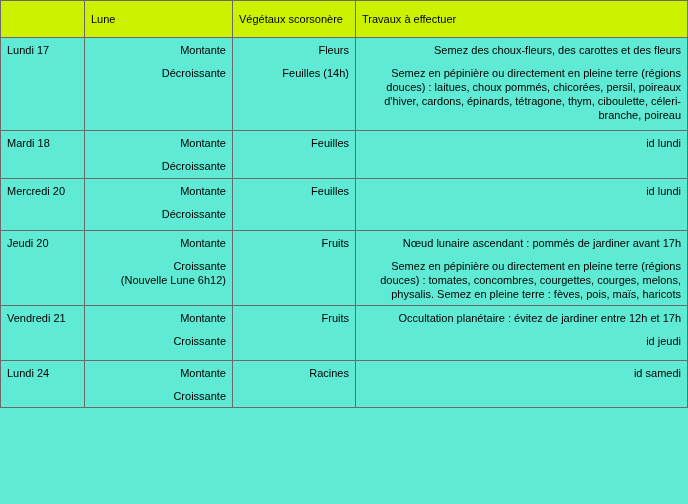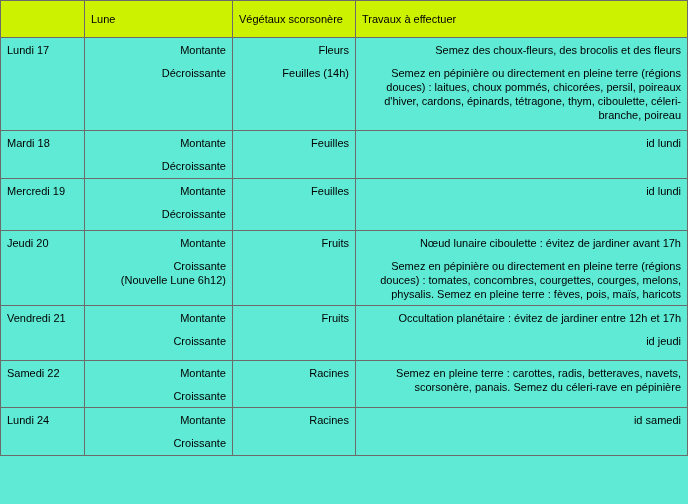--- a/index.html
+++ b/index.html
@@ -86,39 +86,39 @@
         <td>Lundi 17</td>
         <td>
             <div class="para">Montante</div>
             <div class="para">Décroissante</div>
           </td>
         <td>
             <div class="para">Fleurs</div>
             <div class="para">Feuilles (14h)</div>
           </td>
         <td>
-            <div class="para">Semez des choux-fleurs, des brocolis et des fleurs</div>
+            <div class="para">Semez des choux-fleurs, des carottes et des fleurs</div>
             <div class="para">Semez en pépinière ou directement en pleine terre (régions douces) : laitues, choux pommés, chicorées, persil, poireaux d'hiver, cardons, épinards, tétragone, thym, ciboulette, céleri-branche, poireau</div>
           </td>
       </tr>
       <tr>
         <td>Mardi 18</td>
         <td>
             <div class="para">Montante</div>
             <div class="para">Décroissante</div>
           </td>
         <td>
             <div class="para">Feuilles</div>
           </td>
         <td>
             <div class="para">id lundi</div>
           </td>
       </tr>
       <tr>
-        <td>Mercredi 19</td>
+        <td>Mercredi 20</td>
         <td>
             <div class="para">Montante</div>
             <div class="para">Décroissante</div>
           </td>
         <td>
             <div class="para">Feuilles</div>
           </td>
         <td>
             <div class="para">id lundi</div>
           </td>
@@ -127,49 +127,36 @@
         <td>Jeudi 20</td>
         <td>
             <div class="para">Montante</div>
             <div class="para">Croissante
 (Nouvelle Lune 6h12)</div>
           </td>
         <td>
             <div class="para">Fruits</div>
           </td>
         <td>
-            <div class="para">Nœud lunaire ciboulette : évitez de jardiner avant 17h</div>
+            <div class="para">Nœud lunaire ascendant : pommés de jardiner avant 17h</div>
             <div class="para">Semez en pépinière ou directement en pleine terre (régions douces) : tomates, concombres, courgettes, courges, melons, physalis. Semez en pleine terre : fèves, pois, maïs, haricots</div>
           </td>
       </tr>
       <tr>
         <td>Vendredi 21</td>
         <td>
             <div class="para">Montante</div>
             <div class="para">Croissante</div>
           </td>
         <td>
             <div class="para">Fruits</div>
           </td>
         <td>
             <div class="para">Occultation planétaire : évitez de jardiner entre 12h et 17h</div>
             <div class="para">id jeudi</div>
-          </td>
-      </tr>
-      <tr>
-        <td>Samedi 22</td>
-        <td>
-            <div class="para">Montante</div>
-            <div class="para">Croissante</div>
-          </td>
-        <td>
-            <div class="para">Racines</div>
-          </td>
-        <td>
-            <div class="para">Semez en pleine terre : carottes, radis, betteraves, navets, scorsonère, panais. Semez du céleri-rave en pépinière</div>
           </td>
       </tr>
       <tr>
         <td>Lundi 24</td>
         <td>
             <div class="para">Montante</div>
             <div class="para">Croissante</div>
           </td>
         <td>
             <div class="para">Racines</div>

